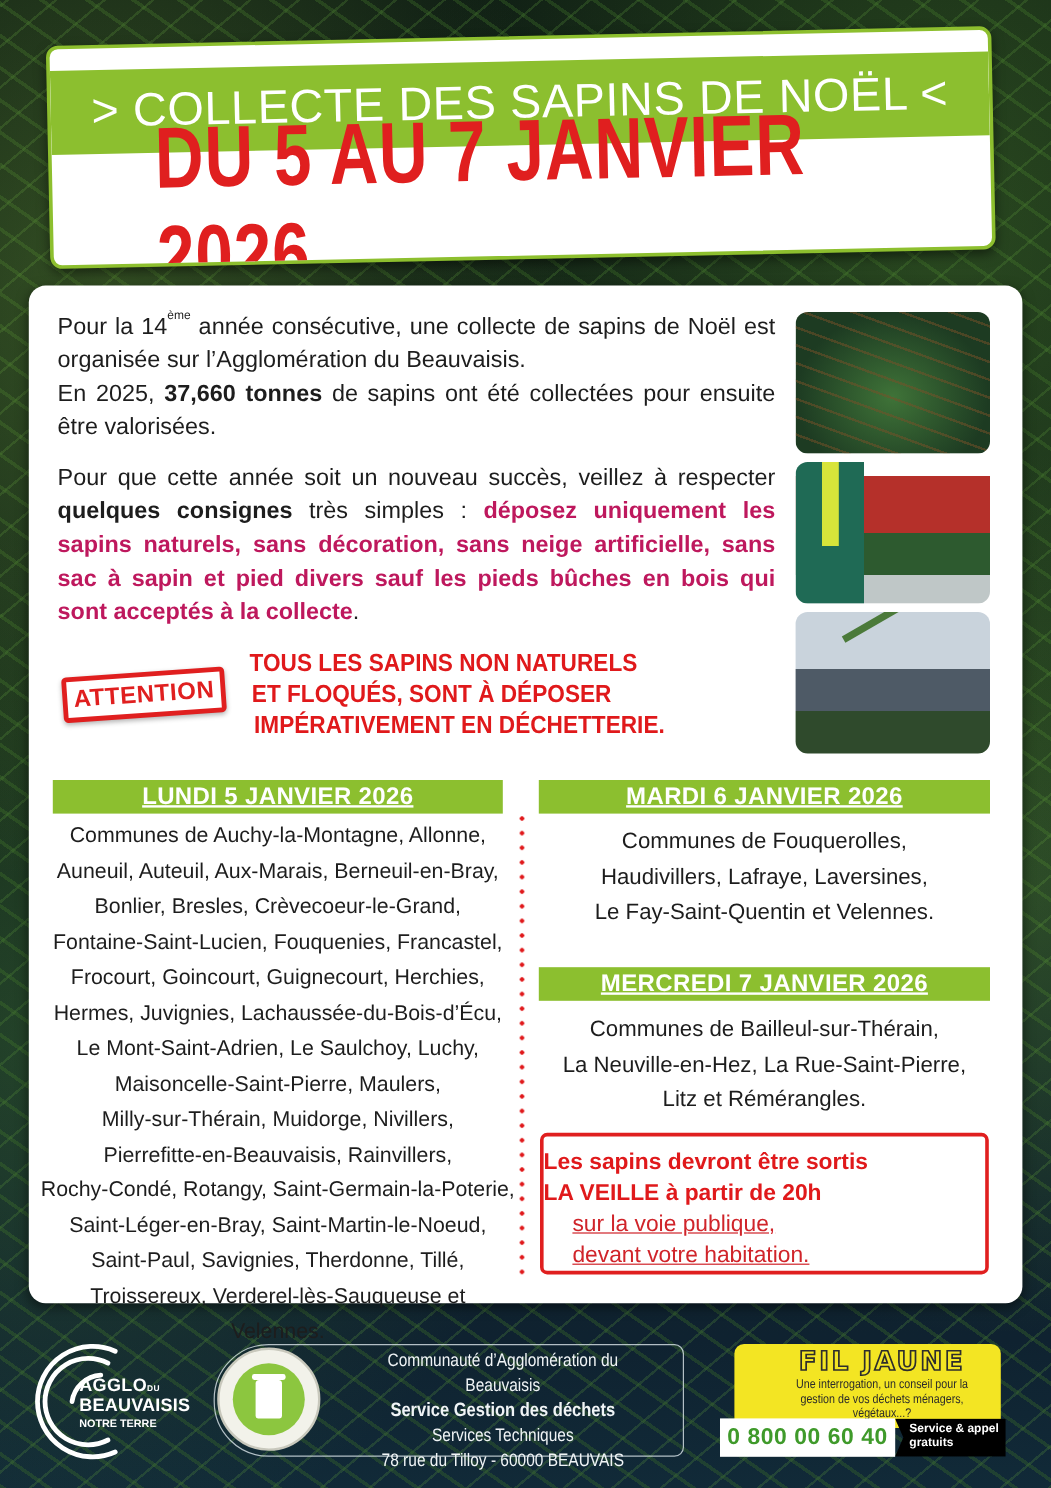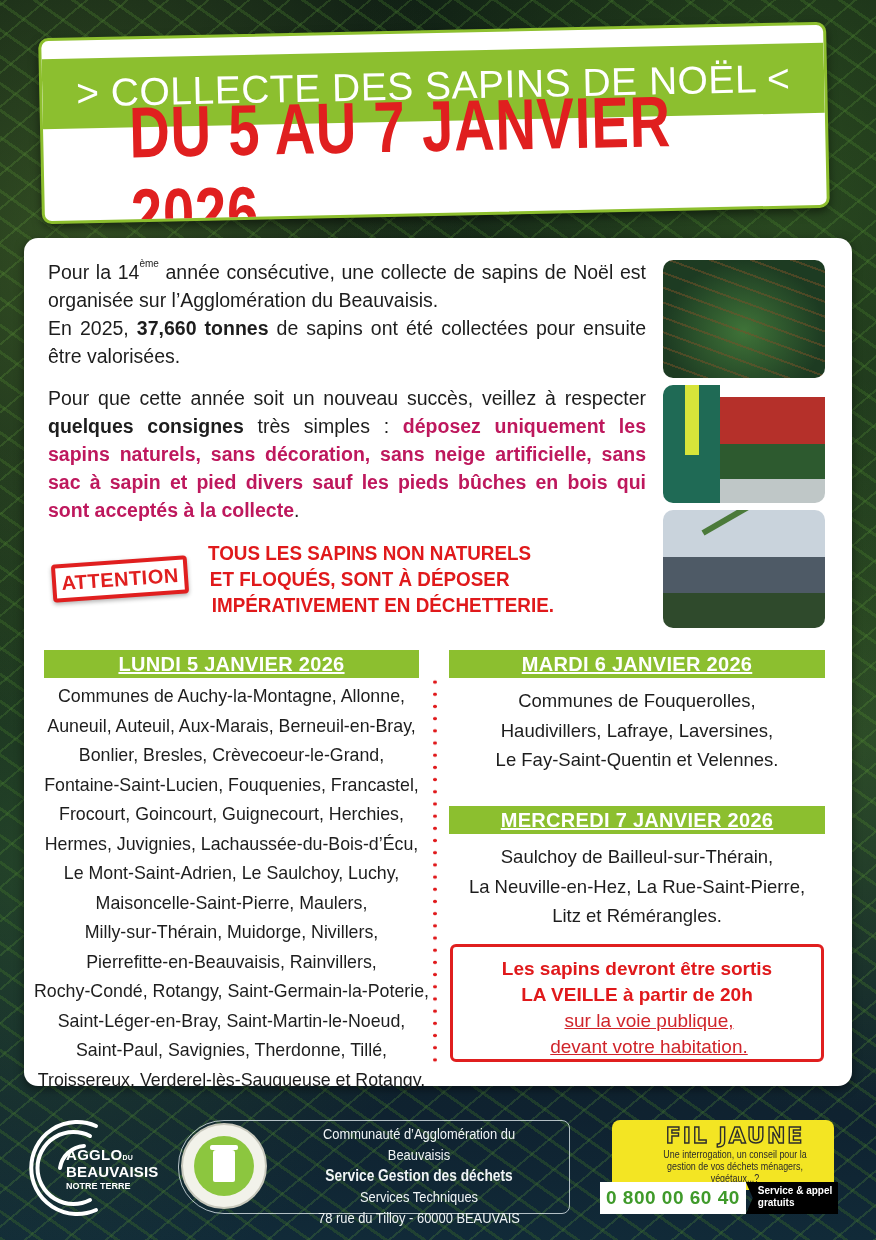--- a/index.html
+++ b/index.html
@@ -122,21 +122,21 @@
 
   .divider {
     position: absolute; left: 409px; top: 438px; width: 4px; height: 390px;
     background-image: radial-gradient(circle, #e0191b 1.6px, transparent 2px);
     background-size: 4px 12.2px;
   }
 
   .notice-box {
     position: absolute; left: 426px; top: 706px; width: 374px; height: 118px;
     border: 3px solid #e01f1f; border-radius: 6px;
-    text-align: center; padding-top: 9px;
+    text-align: left; padding-top: 9px;
   }
   .notice-strong { color: #e0191b; font-weight: bold; font-size: 19px; line-height: 26px; }
   .notice-link {
     color: #d0242a; font-size: 19px; line-height: 26px;
     text-decoration: underline; text-decoration-color: #d0242a; margin-left: 24px;
   }
 
   
   .agglo-logo { position: absolute; left: 26px; top: 1118px; width: 130px; height: 100px; }
   .agglo-rings { position: absolute; left: 0; top: 0; }
@@ -243,35 +243,35 @@
     <div>Fontaine-Saint-Lucien, Fouquenies, Francastel,</div>
     <div>Frocourt, Goincourt, Guignecourt, Herchies,</div>
     <div>Hermes, Juvignies, Lachaussée-du-Bois-d’Écu,</div>
     <div>Le Mont-Saint-Adrien, Le Saulchoy, Luchy,</div>
     <div>Maisoncelle-Saint-Pierre, Maulers,</div>
     <div>Milly-sur-Thérain, Muidorge, Nivillers,</div>
     <div>Pierrefitte-en-Beauvaisis, Rainvillers,</div>
     <div>Rochy-Condé, Rotangy, Saint-Germain-la-Poterie,</div>
     <div>Saint-Léger-en-Bray, Saint-Martin-le-Noeud,</div>
     <div>Saint-Paul, Savignies, Therdonne, Tillé,</div>
-    <div>Troissereux, Verderel-lès-Sauqueuse et Rotangy.</div>
+    <div>Troissereux, Verderel-lès-Sauqueuse et Velennes.</div>
   </div>
 
   <div class="divider"></div>
 
   <div class="day-header day-tue">MARDI 6 JANVIER 2026</div>
   <div class="communes communes-tue">
     <div>Communes de Fouquerolles,</div>
     <div>Haudivillers, Lafraye, Laversines,</div>
     <div>Le Fay-Saint-Quentin et Velennes.</div>
   </div>
 
   <div class="day-header day-wed">MERCREDI 7 JANVIER 2026</div>
   <div class="communes communes-wed">
-    <div>Saulchoy de Bailleul-sur-Thérain,</div>
+    <div>Communes de Bailleul-sur-Thérain,</div>
     <div>La Neuville-en-Hez, La Rue-Saint-Pierre,</div>
     <div>Litz et Rémérangles.</div>
   </div>
 
   <div class="notice-box">
     <div class="notice-strong">Les sapins devront être sortis</div>
     <div class="notice-strong">LA VEILLE à partir de 20h</div>
     <div class="notice-link">sur la voie publique,</div>
     <div class="notice-link">devant votre habitation.</div>
   </div>

